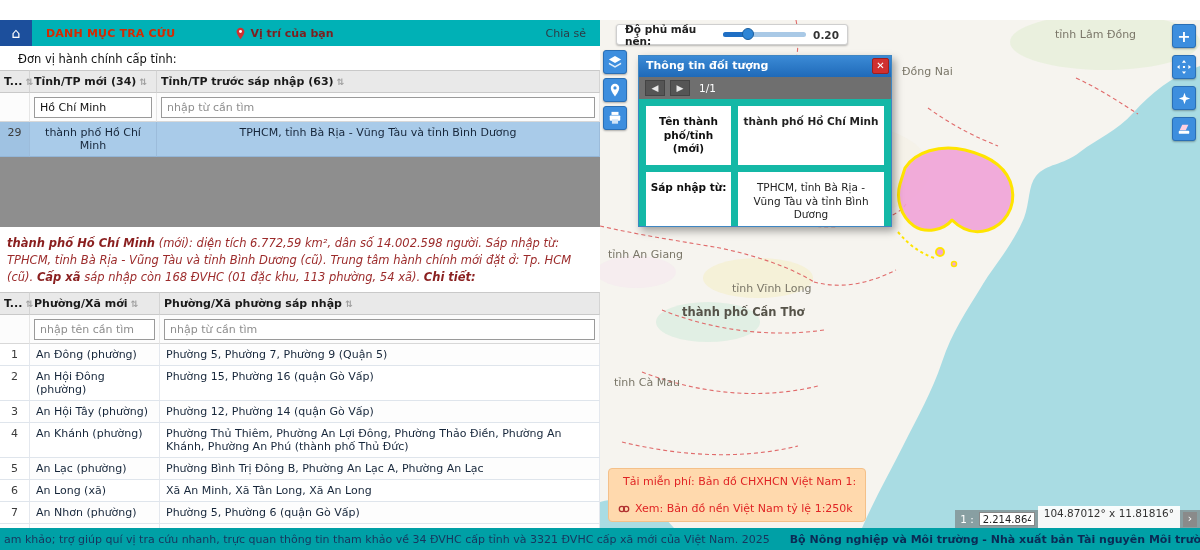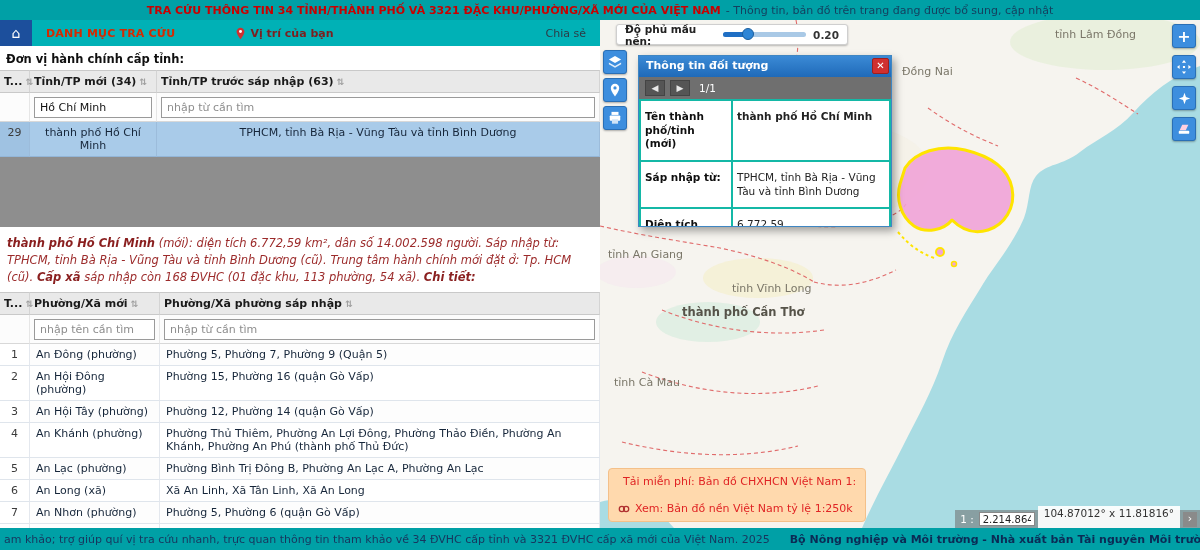--- a/index.html
+++ b/index.html
@@ -13,21 +13,21 @@
   .top-bar .t-bold { color:#c80000; font-weight:bold; }
   .top-bar .t-rest { color:#14405f; }
 
   
   .left-panel { position:absolute; left:0; top:20px; width:600px; height:508px; background:#fff; overflow:hidden; }
   .nav-bar { height:26px; background:#00b1b6; display:flex; align-items:center; font-size:11px; }
   .home-btn { width:32px; height:26px; background:#1c4f9c; color:#fff; display:flex; align-items:center; justify-content:center; font-size:14px; cursor:pointer; }
   .nav-menu { color:#d42a00; font-weight:bold; margin-left:14px; letter-spacing:.2px; cursor:pointer; }
   .nav-loc { margin-left:60px; display:flex; align-items:center; gap:4px; color:#7c1f1f; font-weight:bold; cursor:pointer; }
   .nav-share { margin-left:auto; margin-right:14px; color:#2c3b46; cursor:pointer; }
-  .section-title { padding:6px 6px 4px; font-size:11.5px; font-weight:bold; color:#101010;border-radius:8px; }
+  .section-title { padding:6px 18px 4px; font-size:11.5px; font-weight:normal; color:#101010;border-radius:8px; }
 
   .grid3a { display:grid; grid-template-columns:30px 127px 1fr; }
   .grid3b { display:grid; grid-template-columns:30px 130px 1fr; }
   .th { background:#e9e9e9; border-top:1px solid #c9c9c9; border-bottom:1px solid #c9c9c9; border-right:1px solid #d4d4d4;
     font-size:11px; font-weight:bold; color:#1a1a1a; padding:4px 4px; display:flex; align-items:center; gap:3px; cursor:pointer; }
   .sort { font-size:9px; color:#888; opacity:.75; }
   .tf { background:#fcfcfc; border-bottom:1px solid #d8d8d8; border-right:1px solid #e6e6e6; padding:3px 4px; }
   .tf input { width:100%; height:21px; border:1px solid #9a9a9a; font-size:11px; padding:1px 5px; color:#101010; background:#fff;
     font-family:"DejaVu Sans","Liberation Sans",sans-serif; }
   .tf input::placeholder { color:#8d8d8d; }
@@ -70,21 +70,21 @@
     box-shadow:3px 4px 8px rgba(0,0,0,.35); overflow:hidden; }
   .popup-title { height:21px; background:linear-gradient(#3b8ad6,#1f6ab8); color:#fff; font-size:11px; font-weight:bold;
     padding:3px 7px; position:relative; }
   .popup-close { position:absolute; right:2px; top:2px; width:17px; height:16px; background:#d03030; border:1px solid #9e1f1f;
     color:#fff; font-size:10px; line-height:14px; text-align:center; cursor:pointer; border-radius:2px; }
   .popup-nav { height:22px; background:#6f6f6f; display:flex; align-items:center; gap:5px; padding:0 6px; }
   .pg-btn { width:20px; height:16px; background:#555; border:1px solid #444; color:#e8e8e8; font-size:9px;
     display:flex; align-items:center; justify-content:center; cursor:pointer; }
   .pg-label { color:#fff; font-size:10.5px; margin-left:4px; }
   .popup table { width:100%; border-collapse:collapse; font-size:10.5px; }
-  .popup td { border:2px solid #14b8a6; padding:9px 4px; vertical-align:top; color:#222; line-height:1.3; }
+  .popup td { border:7px solid #14b8a6; padding:9px 4px; vertical-align:top; color:#222; line-height:1.3;text-align:center; }
   .popup td.lbl { width:92px; font-weight:bold; color:#0f0f0f; }
   .popup .v-bold { font-weight:bold; }
 
   
   .dl-box { position:absolute; left:8px; top:448px; width:258px; height:54px; background:#ffd9ad; border:1px solid #f4c089;
     border-radius:4px; padding:6px 9px; font-size:11px; color:#e02424; display:flex; flex-direction:column; justify-content:space-between; }
   .dl-line { display:flex; align-items:center; gap:5px; white-space:nowrap; overflow:hidden; cursor:pointer; }
 
   
   .scalebar { position:absolute; right:0; bottom:0; height:18px; display:flex; align-items:center; gap:3px;
@@ -101,24 +101,20 @@
   .sb-left { color:#17365e; }
   .sb-bold { color:#0b2b55; font-weight:bold; }
 
   .icon-svg { display:block; }
 </style>
 </head>
 <body>
 
 <div class="screen">
 
-  <div class="top-bar">
-    <span class="t-bold">TRA CỨU THÔNG TIN 34 TỈNH/THÀNH PHỐ VÀ 3321 ĐẶC KHU/PHƯỜNG/XÃ MỚI CỦA VIỆT NAM</span>
-    <span class="t-rest">- Thông tin, bản đồ trên trang đang được bổ sung, cập nhật</span>
-  </div>
 
   <div class="left-panel">
 
     <div class="nav-bar">
       <div class="home-btn">
         <span>⌂</span>
       </div>
       <span class="nav-menu">DANH MỤC TRA CỨU</span>
       <span class="nav-loc">
         <svg class="icon-svg" width="11" height="13" viewBox="0 0 16 20">
@@ -207,21 +203,21 @@
           <div class="td">Phường Thủ Thiêm, Phường An Lợi Đông, Phường Thảo Điền, Phường An Khánh, Phường An Phú (thành phố Thủ Đức)</div>
         </div>
         <div class="grid3b">
           <div class="td stt">5</div>
           <div class="td">An Lạc (phường)</div>
           <div class="td">Phường Bình Trị Đông B, Phường An Lạc A, Phường An Lạc</div>
         </div>
         <div class="grid3b">
           <div class="td stt">6</div>
           <div class="td">An Long (xã)</div>
-          <div class="td">Xã An Linh, Xã Tân Linh, Xã An Long</div>
+          <div class="td">Xã An Minh, Xã Tân Long, Xã An Long</div>
         </div>
         <div class="grid3b">
           <div class="td stt">7</div>
           <div class="td">An Nhơn (phường)</div>
           <div class="td">Phường 5, Phường 6 (quận Gò Vấp)</div>
         </div>
         <div class="grid3b">
           <div class="td stt">8</div>
           <div class="td">An Nhơn Tây (xã)</div>
           <div class="td">Xã Phú Mỹ Hưng, Xã An Phú, Xã An Nhơn Tây</div>

